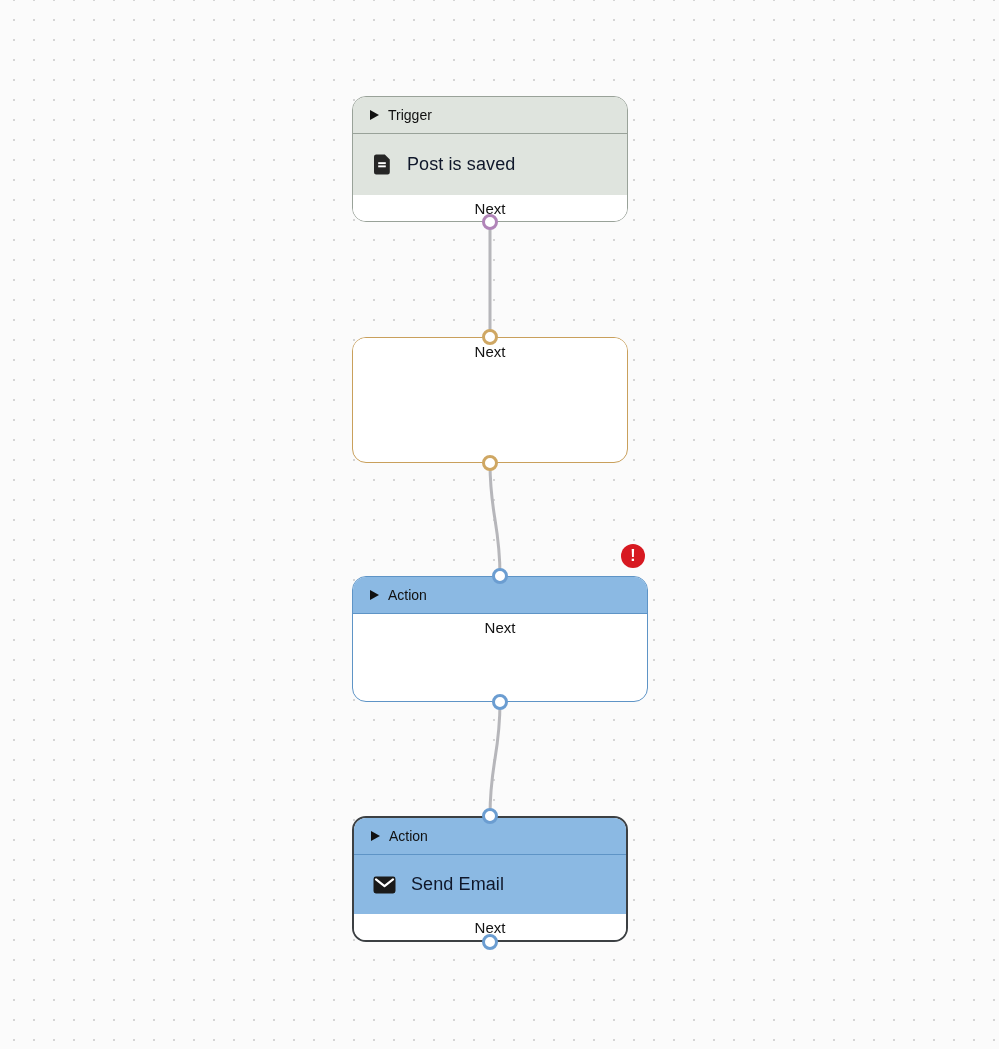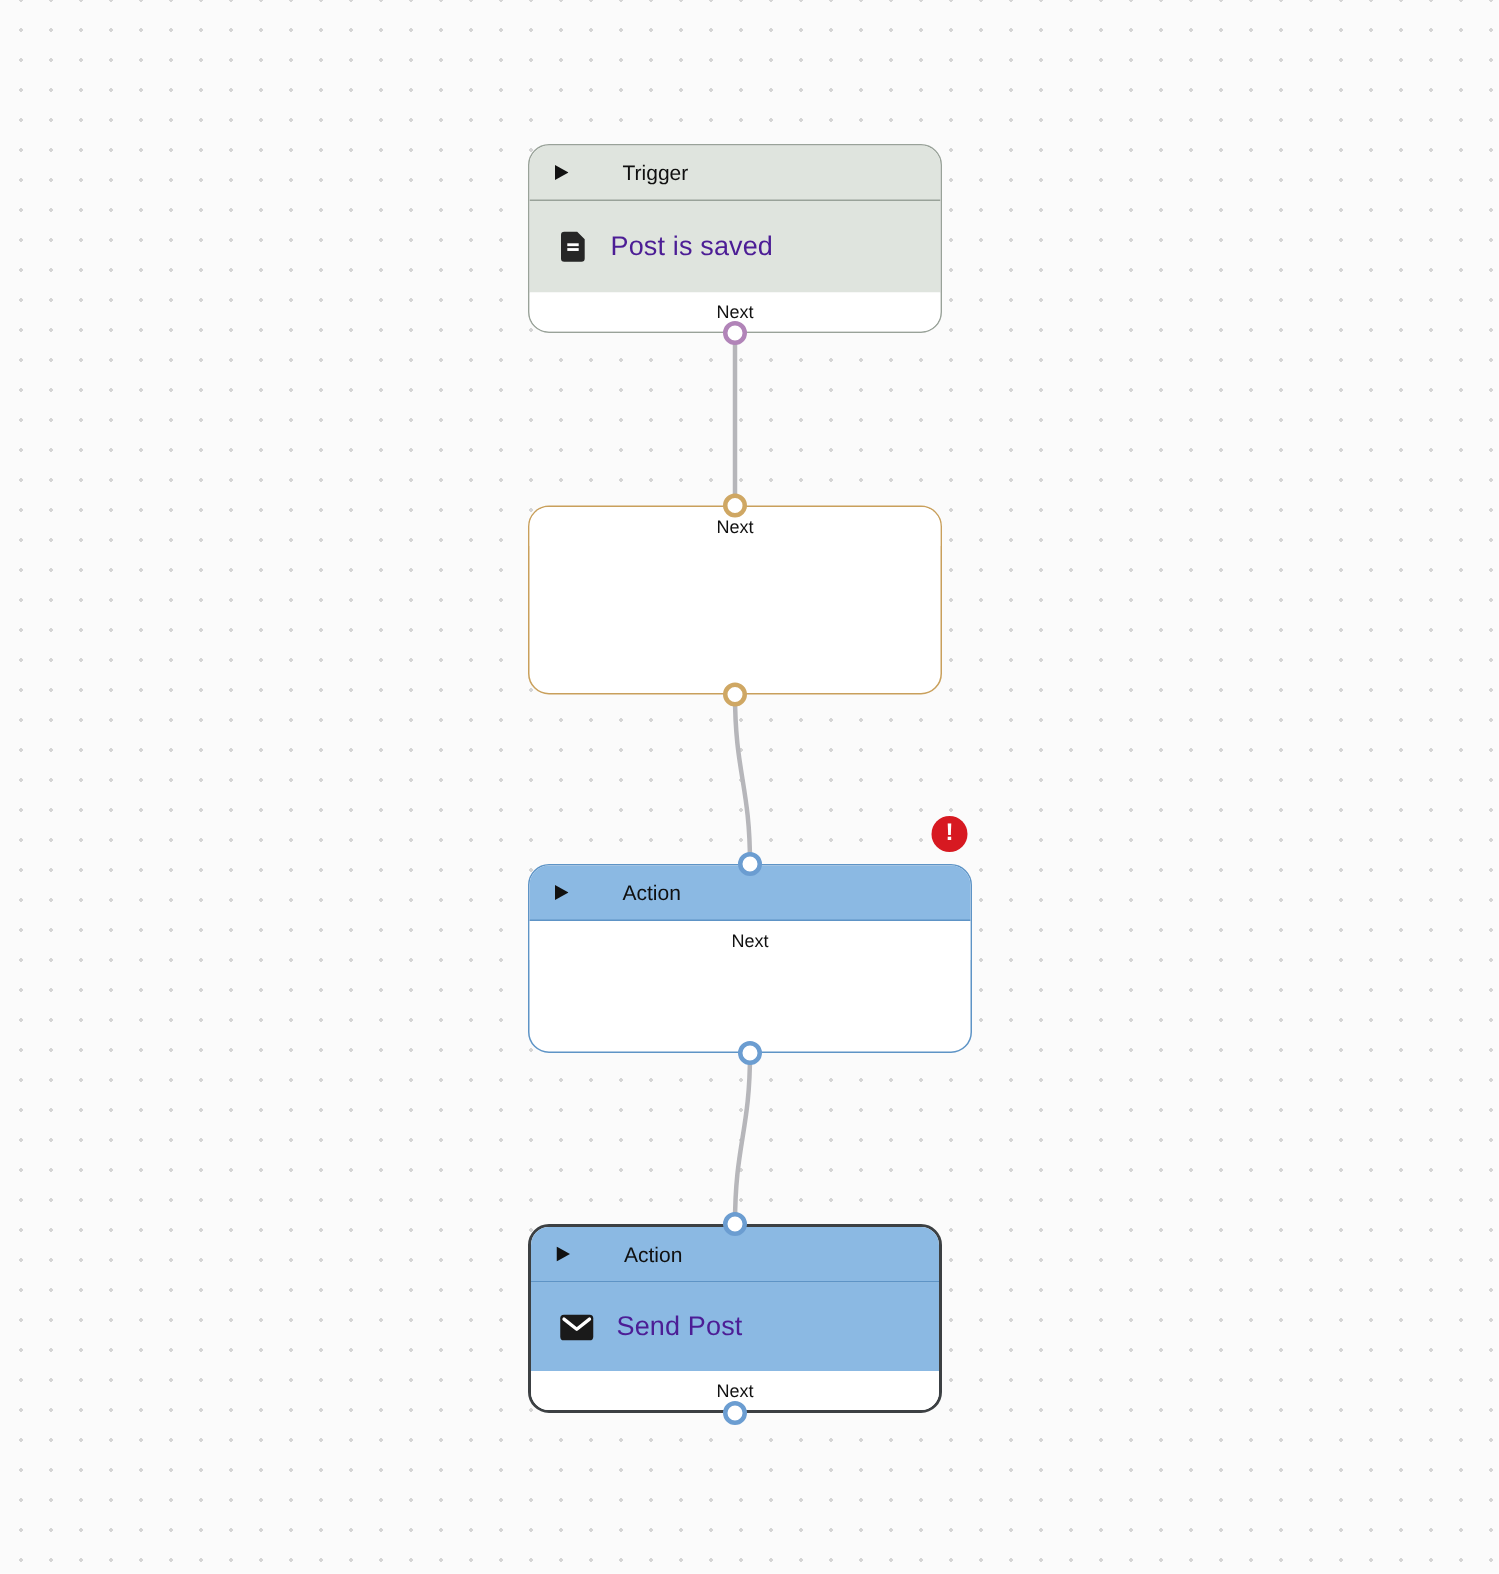--- a/index.html
+++ b/index.html
@@ -55,51 +55,50 @@
     display: flex;
     align-items: center;
     gap: 9px;
     padding: 0 17px;
     background: var(--fill, #ddd);
     border-bottom: 1px solid var(--divider, #999);
   }
   .node-header .cat-label {
     font-size: 14px;
     color: #101010;
-    margin-left: 27px;
   }
   .tri { display: block; }
 
   .node-body {
     flex: 1 1 auto;
     display: flex;
     align-items: center;
     gap: 15px;
     padding: 0 19px;
     background: var(--fill, #ddd);
   }
   .node-title {
     font-size: 18px;
-    color: #4c1d95;
+    color: #0f172a;
     letter-spacing: 0.1px;
     white-space: nowrap;
     text-align: right;
   }
   .body-icon { display: flex; align-items: center; }
 
   .node-footer {
     flex: 0 0 26px;
     height: 26px;
     background: #ffffff;
     display: flex;
     align-items: center;
     justify-content: center;
   }
   .next-label {
-    font-size: 12px;
+    font-size: 15px;
     color: #111111;
   }
 
   .port {
     position: absolute;
     z-index: 3;
     width: 10px;
     height: 10px;
     border-radius: 50%;
     background: #ffffff;
@@ -188,21 +187,21 @@
         </svg>
       <span class="cat-label">Action</span>
     </div>
     <div class="node-body">
       <span class="body-icon">
         <svg width="23" height="18" viewBox="0 0 23 18">
             <rect x="0.5" y="0.5" width="22" height="17" rx="2.4" fill="#1a1a1a"></rect>
             <path d="M3 3.4 L11.5 10.2 L20 3.4" fill="none" stroke="#fff" stroke-width="2.2" stroke-linecap="round" stroke-linejoin="round"></path>
           </svg>
       </span>
-      <span class="node-title">Send Post</span>
+      <span class="node-title">Send Email</span>
     </div>
     <div class="node-footer">
       <span class="next-label">Next</span>
     </div>
   </div>
 
   <div class="port port-n1b" style="--ring: #b184b8;"></div>
   <div class="port port-n2t" style="--ring: #cfa763;"></div>
   <div class="port port-n2b" style="--ring: #cfa763;"></div>
   <div class="port port-n3t" style="--ring: #6b9dd1;"></div>

